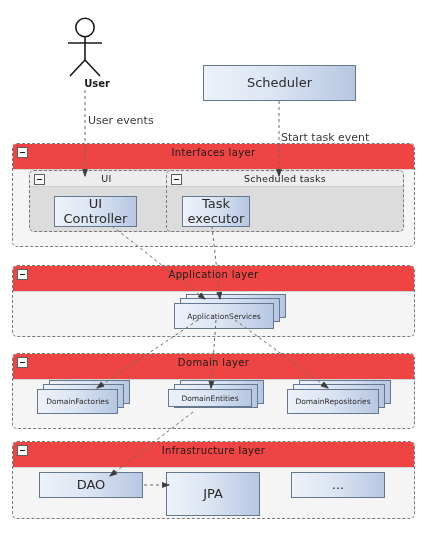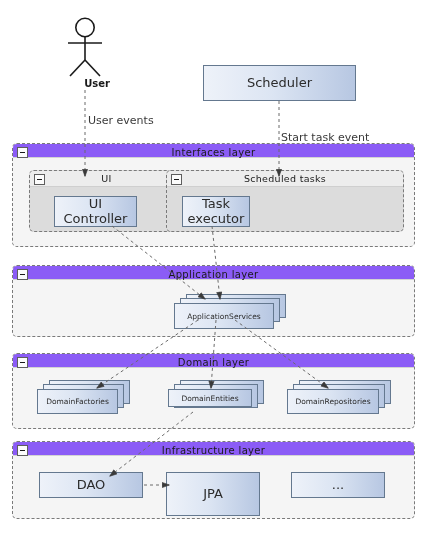--- a/index.html
+++ b/index.html
@@ -34,22 +34,22 @@
   .pkg {
     position: absolute;
     border: 1px dashed #7a7a7a;
     border-radius: 5px;
     background: #f5f5f5;
     box-sizing: border-box;
     z-index: 2;
   }
   .pkg > .pkg-head {
     position: relative;
-    height: 14px;
-    background: #8b5cf6;
+    height: 26px;
+    background: #ef4444;
     border-bottom: 1px solid #d3d3d3;
     border-radius: 4px 4px 0 0;
     text-align: center;
     box-sizing: border-box;
   }
   .pkg > .pkg-head .pkg-title {
     display: block;
     line-height: 17px;
     font-size: 10px;
     color: #1a1a1a;

